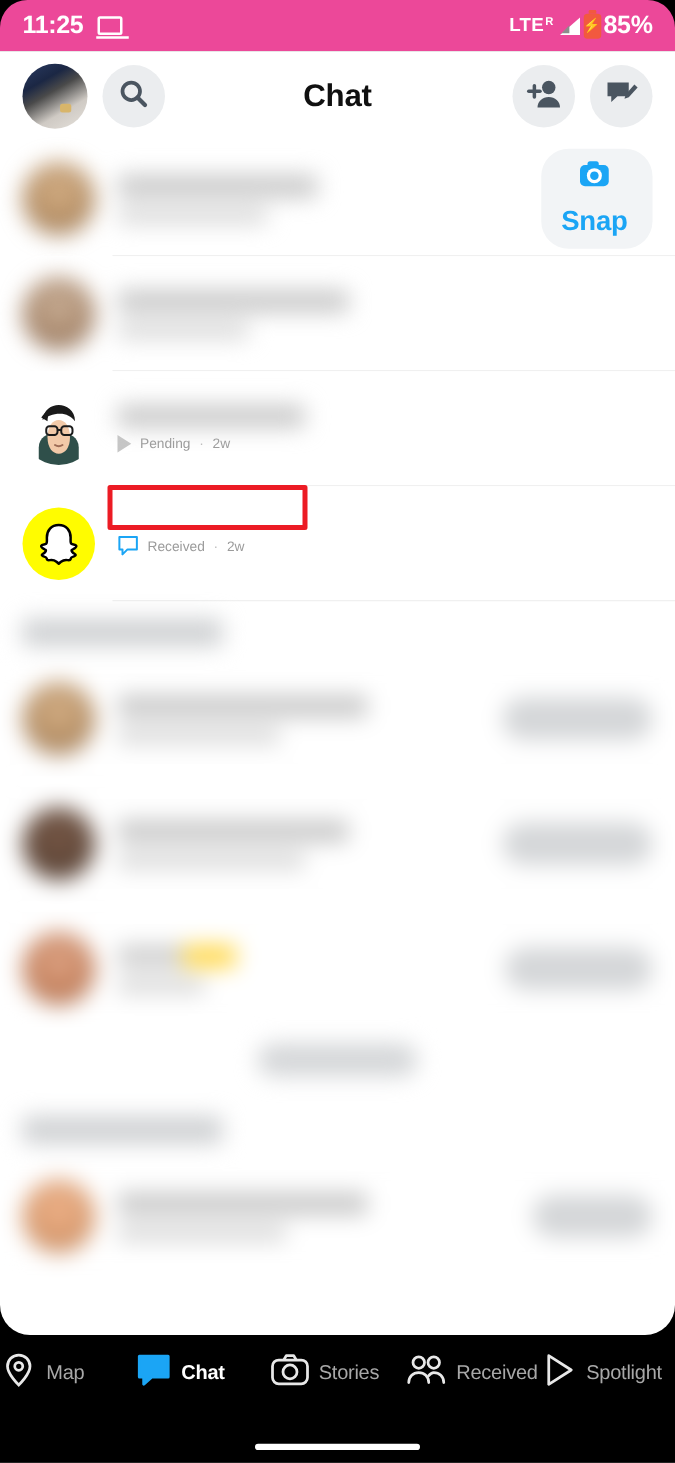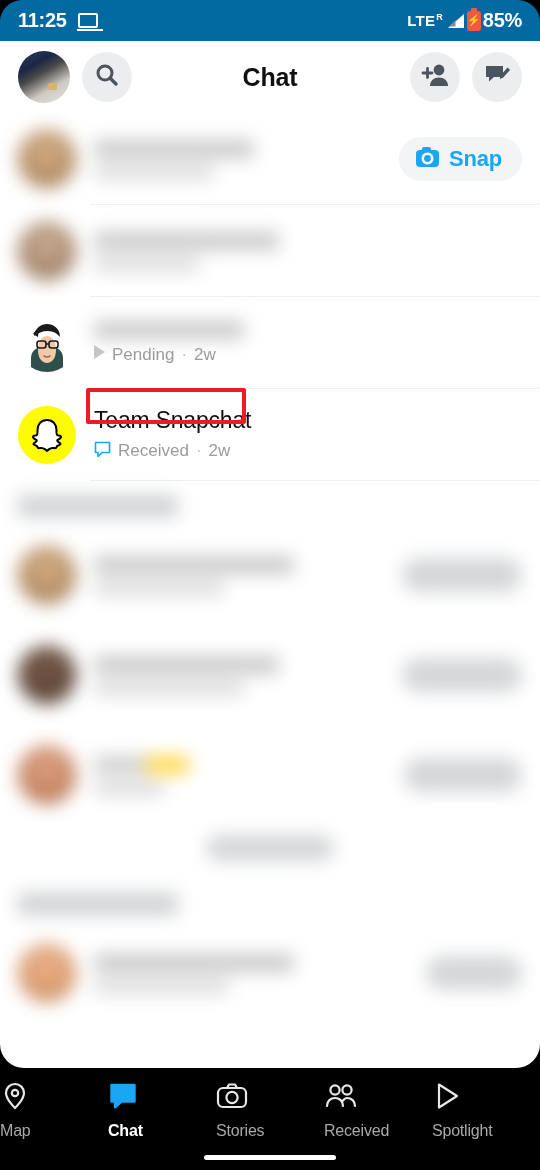--- a/index.html
+++ b/index.html
@@ -12,21 +12,21 @@
   #app {
     position:relative;
     width:540px; height:1170px;
     background:#000;
   }
 
   
   .statusbar {
     position:absolute; top:0; left:0;
     width:540px; height:41px;
-    background:#0369a1;
+    background:#ec4899;
     border-top-left-radius:22px;
     border-top-right-radius:22px;
     display:flex; align-items:center;
     padding:16px 18px;
     color:#ffffff;
   }
   .sb-left { display:flex; align-items:center; gap:11px; }
   .sb-time { font-size:20px; font-weight:bold; letter-spacing:-0.3px; }
   .sb-right { margin-left:auto; display:flex; align-items:center; gap:2px; }
   .sb-lte { font-size:15px; font-weight:bold; letter-spacing:0.2px; display:flex; align-items:flex-start;}
@@ -84,40 +84,41 @@
     display:flex; align-items:center;
     padding:0 18px; height:92px; position:relative;
     background:#fff;
   }
   .row-sep::after{
     content:""; position:absolute; left:90px; right:0; bottom:0; height:1px; background:#f0f0f0;
   }
   .row-av { width:58px; height:58px; border-radius:50%; flex:none; position:relative; overflow:hidden; }
   .row-body { margin-left:18px; flex:1; min-width:0; }
   .row-name { font-size:23px; color:#101010; letter-spacing:-0.2px; line-height:1.2; }
-  .row-sub { display:flex; gap:7px; margin-top:6px; font-size:17px; color:#9b9b9b; }
+  .row-sub { display:flex; align-items:center; gap:7px; margin-top:6px; font-size:11px; color:#9b9b9b; }
   .row-right { margin-left:auto; display:flex; align-items:center; }
 
   
   .blurred { filter:blur(9px); }
   .bl-av { background:radial-gradient(circle at 50% 40%, #d8b48c 0%, #bb9469 45%, #8b6a4b 100%); }
   .bl-av2 { background:radial-gradient(circle at 50% 40%, #cdb49c 0%, #a8876b 55%, #6e5340 100%); }
   .bl-av3 { background:radial-gradient(circle at 50% 40%, #7a5a48 0%, #5c4436 60%, #3b2b22 100%); }
   .bl-av4 { background:radial-gradient(circle at 50% 40%, #e0a88a 0%, #c5815d 55%, #8d5738 100%); }
   .bl-av5 { background:radial-gradient(circle at 50% 40%, #f0b48c 0%, #d89a6e 55%, #a86f47 100%); }
   .bl-text { height:18px; border-radius:4px; background:#c9c9c9; }
   .bl-text.sm { height:13px; background:#d8d8d8; margin-top:8px; }
   .bl-btn { height:34px; border-radius:17px; background:#d4d6d8; }
   .bl-hdr { height:22px; width:160px; border-radius:4px; background:#cfd1d3; margin:14px 0 8px 18px; }
 
   
   .snap-pill {
     display:flex; align-items:center; gap:9px;
     background:#f2f4f6; border-radius:22px;
     padding:9px 20px 9px 16px;
+    flex-direction:column;
   }
   .snap-text { color:#1ba5f5; font-size:22px; font-weight:bold; letter-spacing:-0.2px; }
 
   
   .hl-box {
     position:absolute; left:86px; top:347px;
     width:160px; height:36px;
     border:4px solid #ec1b24; border-radius:2px;
     pointer-events:none; z-index:9;
   }
@@ -128,21 +129,21 @@
   .ghost-av { background:#fffc00; display:flex; align-items:center; justify-content:center; }
 
   
   .navbar {
     position:absolute; left:0; bottom:0;
     width:540px; height:102px;
     background:#000;
     display:flex; align-items:flex-start; justify-content:space-around;
     padding-top:13px;
   }
-  .nav-item { display:flex; flex-direction:column; gap:7px; width:108px; }
+  .nav-item { display:flex; flex-direction:row; align-items:center; gap:7px; width:108px; }
   .nav-label { font-size:16px; color:#a8a8a8; letter-spacing:-0.2px; }
   .nav-item.active .nav-label { color:#ffffff; font-weight:bold; }
   .home-ind {
     position:absolute; bottom:10px; left:50%; transform:translateX(-50%);
     width:132px; height:5px; border-radius:3px; background:#ffffff;
   }
   .see-more { display:flex; justify-content:center; padding:10px 0 18px; }
 </style>
 </head>
 <body>
@@ -265,21 +266,20 @@
         </div>
       </div>
 
       <div class="row row-sep">
         <div class="row-av ghost-av">
           <svg width="36" height="36" viewBox="0 0 36 36">
             <path d="M18 3 c6 0 9.5 4.4 9.5 10 c0 2.6-.3 4.3.6 5 c1 .8 3.3.3 3.9 1.6 c.6 1.3-2.2 2.6-3.4 3.3 c-1 .6.4 2.3 2.3 3.3 c1.3.7.3 1.8-1.8 2.3 c-1.4.3-1.4 1-1.7 2 c-.2.8-1 .8-2.3.6 c-2.3-.4-4 .3-5.3 1.3 C18.3 33.6 18 34 18 34 s-.3-.4-1.8-1.6 c-1.3-1-3-1.7-5.3-1.3 c-1.3.2-2.1.2-2.3-.6 c-.3-1-.3-1.7-1.7-2 c-2.1-.5-3.1-1.6-1.8-2.3 c1.9-1 3.3-2.7 2.3-3.3 c-1.2-.7-4-2-3.4-3.3 c.6-1.3 2.9-.8 3.9-1.6 c.9-.7.6-2.4.6-5 C8.5 7.4 12 3 18 3 z" fill="#ffffff" stroke="#000000" stroke-width="2" stroke-linejoin="round"></path>
           </svg>
         </div>
         <div class="row-body">
-          <div class="row-name">Team Snapchat</div>
           <div class="row-sub">
             <span>
               <svg width="17" height="17" viewBox="0 0 17 17">
                 <path d="M1.5 1.5 h14 v10 h-7.5 l-4 4 v-4 h-2.5 z" fill="none" stroke="#1ba5f5" stroke-width="1.6" stroke-linejoin="round"></path>
               </svg>
             </span>
             <span>Received</span>
             <span class="dot">·</span>
             <span>2w</span>
           </div>

